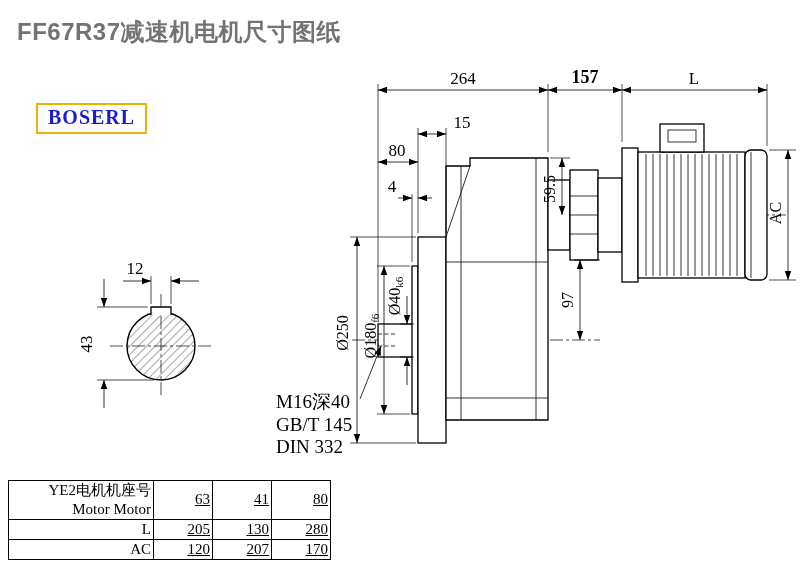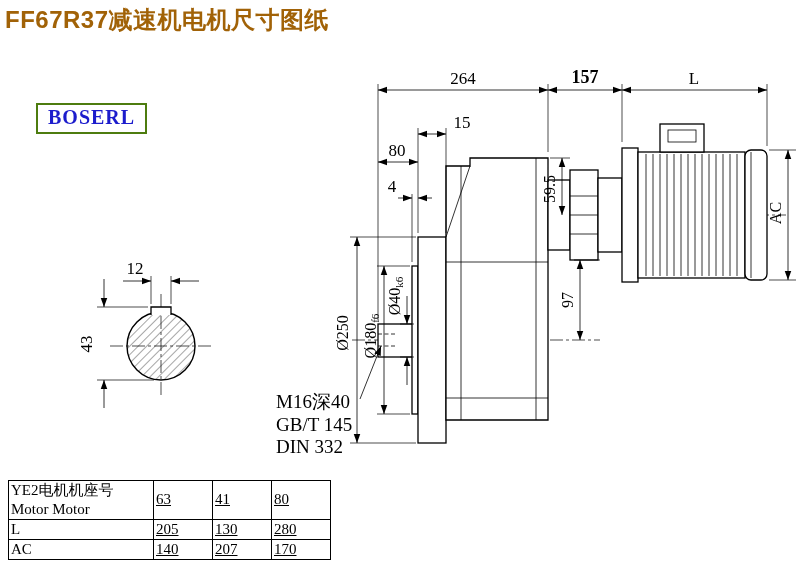--- a/index.html
+++ b/index.html
@@ -1,40 +1,40 @@
 <!DOCTYPE html>
 <html><head>
 <meta charset="utf-8">
 <style>
   html,body{margin:0;padding:0;background:#fff;}
   .page{position:relative;width:800px;height:584px;background:#fff;overflow:hidden;
         font-family:"Liberation Serif",serif;}
-  .title{position:absolute;top:4px;left:5px;margin:0;
+  .title{position:absolute;top:4px;left:5px;margin:12px;
          font-family:"Liberation Sans",sans-serif;font-weight:700;
-         font-size:24px;color:#a16207;letter-spacing:0.5px;}
-  .logo{position:absolute;top:103px;left:36px;border:2px solid #4d7c0f;
+         font-size:24px;color:#737373;letter-spacing:0.5px;}
+  .logo{position:absolute;top:103px;left:36px;border:2px solid #eab308;
         padding:1px 10px 3px 10px;color:#1c1ccc;font-weight:700;font-size:20px;
         font-family:"Liberation Serif",serif;letter-spacing:1px;background:#fff;}
   .drawing{position:absolute;top:0;left:0;}
   
   .part{fill:#fff;stroke:#000;stroke-width:1.3;}
   .thin{stroke:#000;stroke-width:0.8;fill:none;}
   .hid{stroke:#000;stroke-width:0.8;stroke-dasharray:4 2.5;fill:none;}
   .cl{stroke:#000;stroke-width:0.7;stroke-dasharray:13 3 3 3;fill:none;}
   .ext{stroke:#000;stroke-width:0.7;}
   .dim{stroke:#000;stroke-width:0.8;fill:none;}
   svg text{font-family:"Liberation Serif",serif;fill:#000;}
   .dt{font-size:17px;text-anchor:middle;}
   .dtb{font-size:18px;font-weight:bold;text-anchor:middle;}
   .vt{font-size:16px;text-anchor:middle;}
   .nt{font-size:19px;text-anchor:start;}
   .sub{font-size:11px;}
   
   .size-table{position:absolute;left:8px;top:480px;border-collapse:collapse;
-              font-size:15px;text-align:left;background:#fff;}
+              font-size:15px;text-align:right;background:#fff;}
   .size-table td{border:1px solid #000;padding:0 2px;height:19px;}
   .size-table .c0{width:140px;}
   .size-table .cv{width:54px;text-decoration:underline;}
   .size-table .hdr div{line-height:1.25;}
 </style>
 </head>
 <body>
 
 <div class="page">
 
@@ -228,20 +228,20 @@
       <td class="cv">80</td>
     </tr>
     <tr>
       <td class="c0">L</td>
       <td class="cv">205</td>
       <td class="cv">130</td>
       <td class="cv">280</td>
     </tr>
     <tr>
       <td class="c0">AC</td>
-      <td class="cv">140</td>
+      <td class="cv">120</td>
       <td class="cv">207</td>
       <td class="cv">170</td>
     </tr>
   </tbody>
     </table>
 
 </div>
 
 </body></html>

